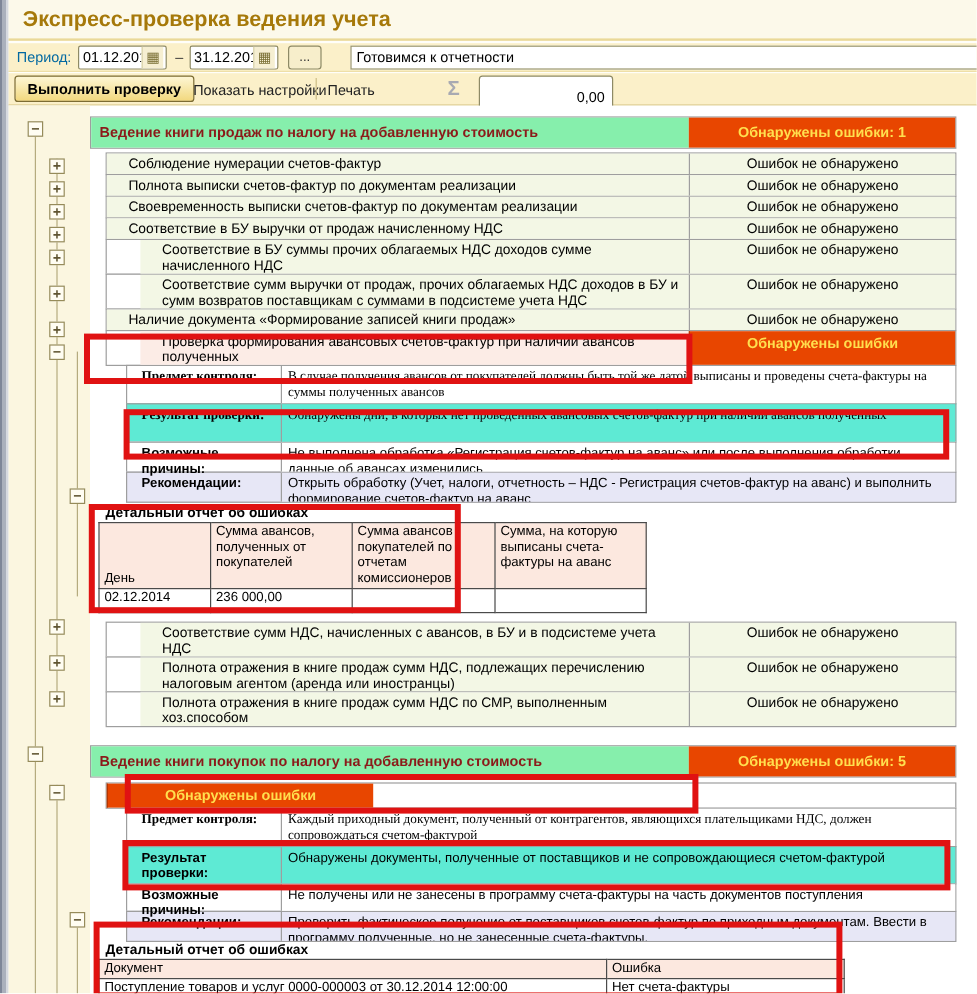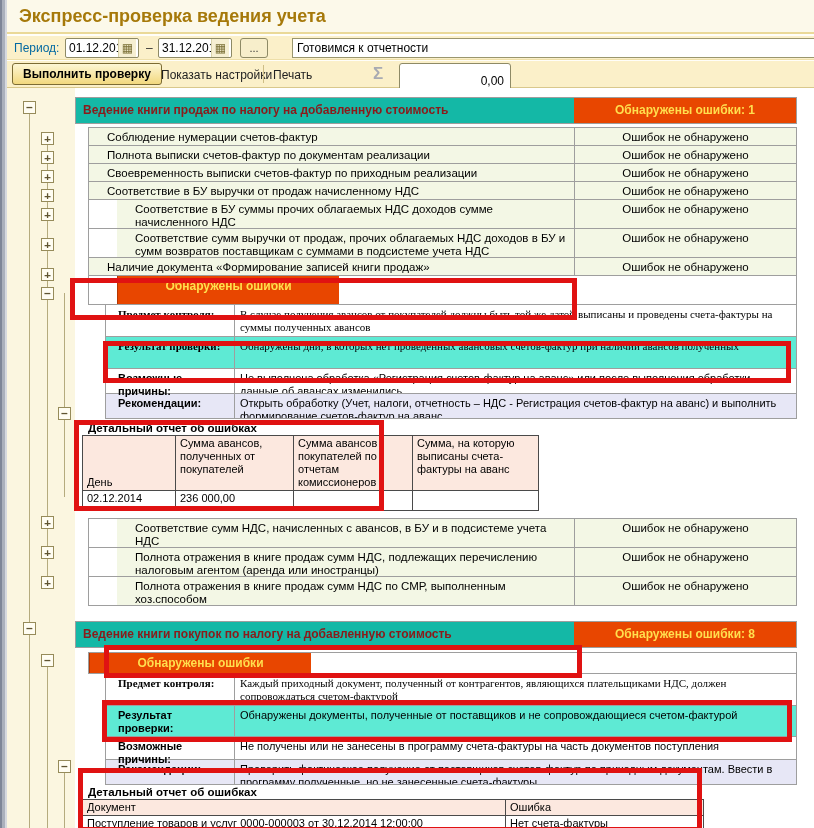--- a/index.html
+++ b/index.html
@@ -49,21 +49,21 @@
   .tree-bg { position:absolute; left:0; top:0; width:68px; height:740px; background:#fbf6e0; }
 
   
   .tline { position:absolute; width:1px; background:#b5ab7e; z-index:1; }
   .tbox { position:absolute; width:13px; height:13px; background:#fffdf2; border:1px solid #968b5a; z-index:2;
     font:bold 11px/11px "DejaVu Sans Mono", monospace; color:#5f5430; text-align:center; cursor:pointer; }
 
   
   .report { position:absolute; left:68px; top:10px; width:722px; }
   .row { display:flex; border:1px solid #9e9e9e; margin-top:-1px; background:#fff; }
-  .sechdr .name { background:#14b8a6; color:#8b1a1a; font-weight:bold; font-size:12px; padding:5px 0 0 7px; flex:1; }
+  .sechdr .name { background:#86efac; color:#8b1a1a; font-weight:bold; font-size:12px; padding:5px 0 0 7px; flex:1; }
   .sechdr { height:27px; }
   .badge { width:222px; background:#e84600; color:#ffdf4e; font-weight:bold; font-size:12px;
     text-align:center; padding-top:5px; }
   .gap4 { height:4px; } .gap5 { height:5px; } .gap8 { height:8px; } .gap16 { height:16px; }
   .crow { margin-left:13px; }
   .crow .name { flex:1; background:#f3f7e5; font-size:11.5px; color:#000; padding:3px 6px 0 18px; line-height:13px; overflow:hidden; }
   .crow .stat { width:222px; border-left:1px solid #9e9e9e; background:#f3f7e5; font-size:11.5px;
     text-align:center; padding-top:3px; color:#000; }
   .h19 { height:19px; } .h22 { height:22px; } .h30 { height:30px;padding-left:28px; } .h33 { height:33px;font-family:Liberation Serif, serif; }
   .h32 { height:32px; } .h26 { height:26px; } .h24 { height:24px; }
@@ -161,40 +161,41 @@
 
       <div class="row crow h19">
         <div class="name">Соблюдение нумерации счетов-фактур</div>
         <div class="stat">Ошибок не обнаружено</div>
       </div>
       <div class="row crow h19">
         <div class="name">Полнота выписки счетов-фактур по документам реализации</div>
         <div class="stat">Ошибок не обнаружено</div>
       </div>
       <div class="row crow h19">
-        <div class="name">Своевременность выписки счетов-фактур по приходным реализации</div>
+        <div class="name">Своевременность выписки счетов-фактур по документам реализации</div>
         <div class="stat">Ошибок не обнаружено</div>
       </div>
       <div class="row crow h19">
         <div class="name">Соответствие в БУ выручки от продаж начисленному НДС</div>
         <div class="stat">Ошибок не обнаружено</div>
       </div>
       <div class="row crow h30">
         <div class="name">Соответствие в БУ суммы прочих облагаемых НДС доходов сумме начисленного НДС</div>
         <div class="stat">Ошибок не обнаружено</div>
       </div>
       <div class="row crow h30">
         <div class="name">Соответствие сумм выручки от продаж, прочих облагаемых НДС доходов в БУ и сумм возвратов поставщикам с суммами в подсистеме учета НДС</div>
         <div class="stat">Ошибок не обнаружено</div>
       </div>
       <div class="row crow h19">
         <div class="name">Наличие документа «Формирование записей книги продаж»</div>
         <div class="stat">Ошибок не обнаружено</div>
       </div>
       <div class="row crow h30 err">
+        <div class="name">Проверка формирования авансовых счетов-фактур при наличии авансов полученных</div>
         <div class="stat">Обнаружены ошибки</div>
       </div>
 
       <div class="row drow h33 bg-white">
         <div class="dlabel">Предмет контроля:</div>
         <div class="dval bg-white">В случае получения авансов от покупателей должны быть той же датой выписаны и проведены счета-фактуры на суммы полученных авансов</div>
       </div>
       <div class="row drow h33 bg-pink">
         <div class="dlabel">Результат проверки:</div>
         <div class="dval bg-pink">Обнаружены дни, в которых нет проведенных авансовых счетов-фактур при наличии авансов полученных</div>
@@ -238,21 +239,21 @@
         <div class="stat">Ошибок не обнаружено</div>
       </div>
       <div class="row crow h30">
         <div class="name">Полнота отражения в книге продаж сумм НДС по СМР, выполненным хоз.способом</div>
         <div class="stat">Ошибок не обнаружено</div>
       </div>
       <div class="gap16"></div>
 
       <div class="row sechdr">
         <div class="name">Ведение книги покупок по налогу на добавленную стоимость</div>
-        <div class="badge">Обнаружены ошибки: 8</div>
+        <div class="badge">Обнаружены ошибки: 5</div>
       </div>
       <div class="gap5"></div>
 
       <div class="row crow h22 err">
         <div class="stat">Обнаружены ошибки</div>
       </div>
 
       <div class="row drow h33 bg-white">
         <div class="dlabel">Предмет контроля:</div>
         <div class="dval bg-white">Каждый приходный документ, полученный от контрагентов, являющихся плательщиками НДС, должен сопровождаться счетом-фактурой</div>

